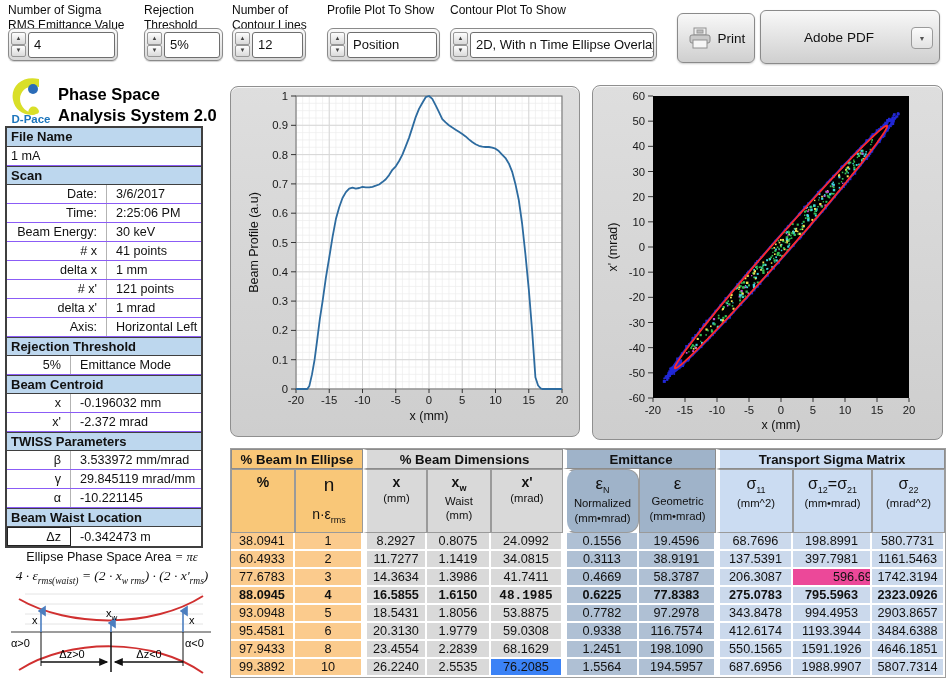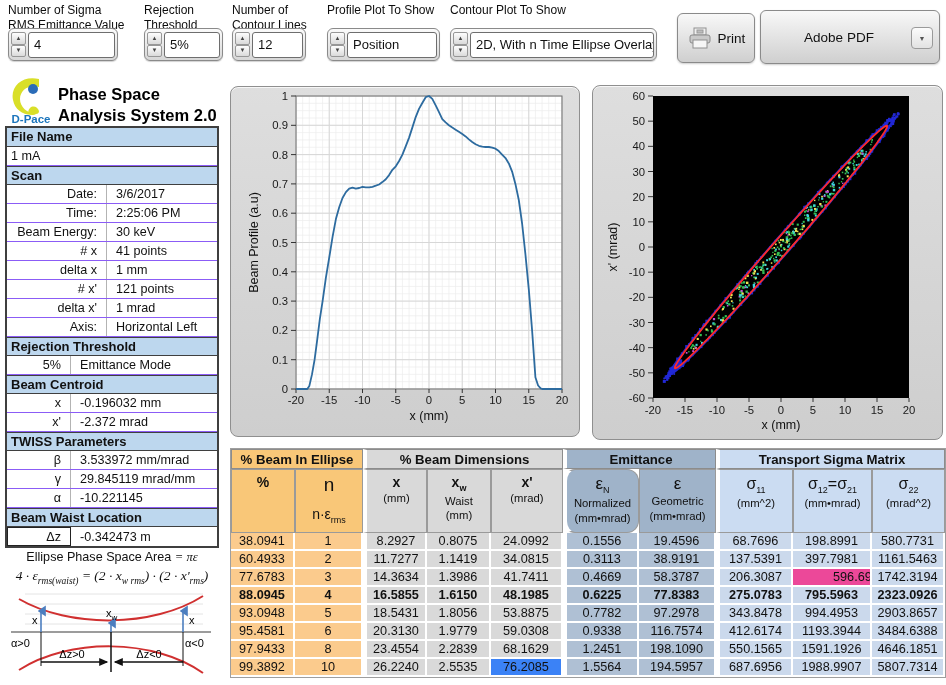--- a/index.html
+++ b/index.html
@@ -21,21 +21,21 @@
            display:flex;align-items:center;justify-content:center;font-size:13.5px;cursor:pointer}
   #print-btn{left:677px;top:13px;width:76px;height:48px;gap:5px}
   #pdf-btn{left:760px;top:10px;width:178px;height:52px}
   #pdf-btn .dd{position:absolute;right:6px;top:16px;width:20px;height:20px;border:1px solid #9a9a9a;
                border-radius:4px;background:linear-gradient(#fcfcfc,#e2e2e2);font-size:7px;color:#555;
                display:flex;align-items:center;justify-content:center}
   
   #logo{position:absolute;left:6px;top:76px;width:50px;height:50px}
   #app-title{position:absolute;left:58px;top:84px;font-size:16.5px;font-weight:bold;line-height:1.3;color:#000}
   
-  #info-panel{position:absolute;left:5px;top:126px;width:214px;border:2px solid #3f3f3f;background:#fff;box-sizing:border-box}
+  #info-panel{position:absolute;left:5px;top:126px;width:198px;border:2px solid #3f3f3f;background:#fff;box-sizing:border-box}
   .sec-header{height:19px;line-height:17px;background:#bdd7ee;font-weight:bold;font-size:13px;
               padding-left:4px;border-top:1px solid #3f3f3f;border-bottom:1px solid #3f3f3f;box-sizing:border-box}
   #info-panel .sec-header:first-child{border-top:none}
   .info-row{display:flex;height:19px;border-bottom:1px solid #8b5cf6;font-size:12.6px;align-items:stretch;box-sizing:border-box}
   .info-row:last-child{border-bottom:none}
   .lbl{display:flex;align-items:center;justify-content:flex-end;padding-right:9px;
        border-right:1px solid #b3b3b3;box-sizing:border-box}
   .lbl.boxed{border:1px solid #222;justify-content:flex-end}
   .v{display:flex;align-items:center;padding-left:9px}
   .full{display:flex;align-items:center;padding-left:4px;width:100%}
@@ -1256,21 +1256,21 @@
             <td style="background: rgb(175, 192, 212);">58.3787</td>
             <td class="gl" style="background: rgb(203, 217, 236);">206.3087</td>
             <td style="background: #ec4899; padding-left: 40px;">596.6972</td>
             <td style="background: rgb(203, 217, 236);">1742.3194</td>
           </tr>
           <tr class="boldrow">
             <td style="background: rgb(251, 203, 141);">88.0945</td>
             <td style="background: rgb(251, 203, 141);">4</td>
             <td class="gl" style="background: rgb(217, 217, 217);">16.5855</td>
             <td style="background: rgb(217, 217, 217);">1.6150</td>
-            <td style="background: rgb(217, 217, 217);">48.1985</td>
+            <td style="background: rgb(217, 217, 217); font-family: Liberation Mono, monospace;">48.1985</td>
             <td class="gl" style="background: rgb(175, 192, 212);">0.6225</td>
             <td style="background: rgb(175, 192, 212);">77.8383</td>
             <td class="gl" style="background: rgb(203, 217, 236);">275.0783</td>
             <td style="background: rgb(203, 217, 236);">795.5963</td>
             <td style="background: rgb(203, 217, 236);">2323.0926</td>
           </tr>
           <tr>
             <td style="background: rgb(251, 203, 141);">93.0948</td>
             <td style="background: rgb(251, 203, 141);">5</td>
             <td class="gl" style="background: rgb(217, 217, 217);">18.5431</td>

